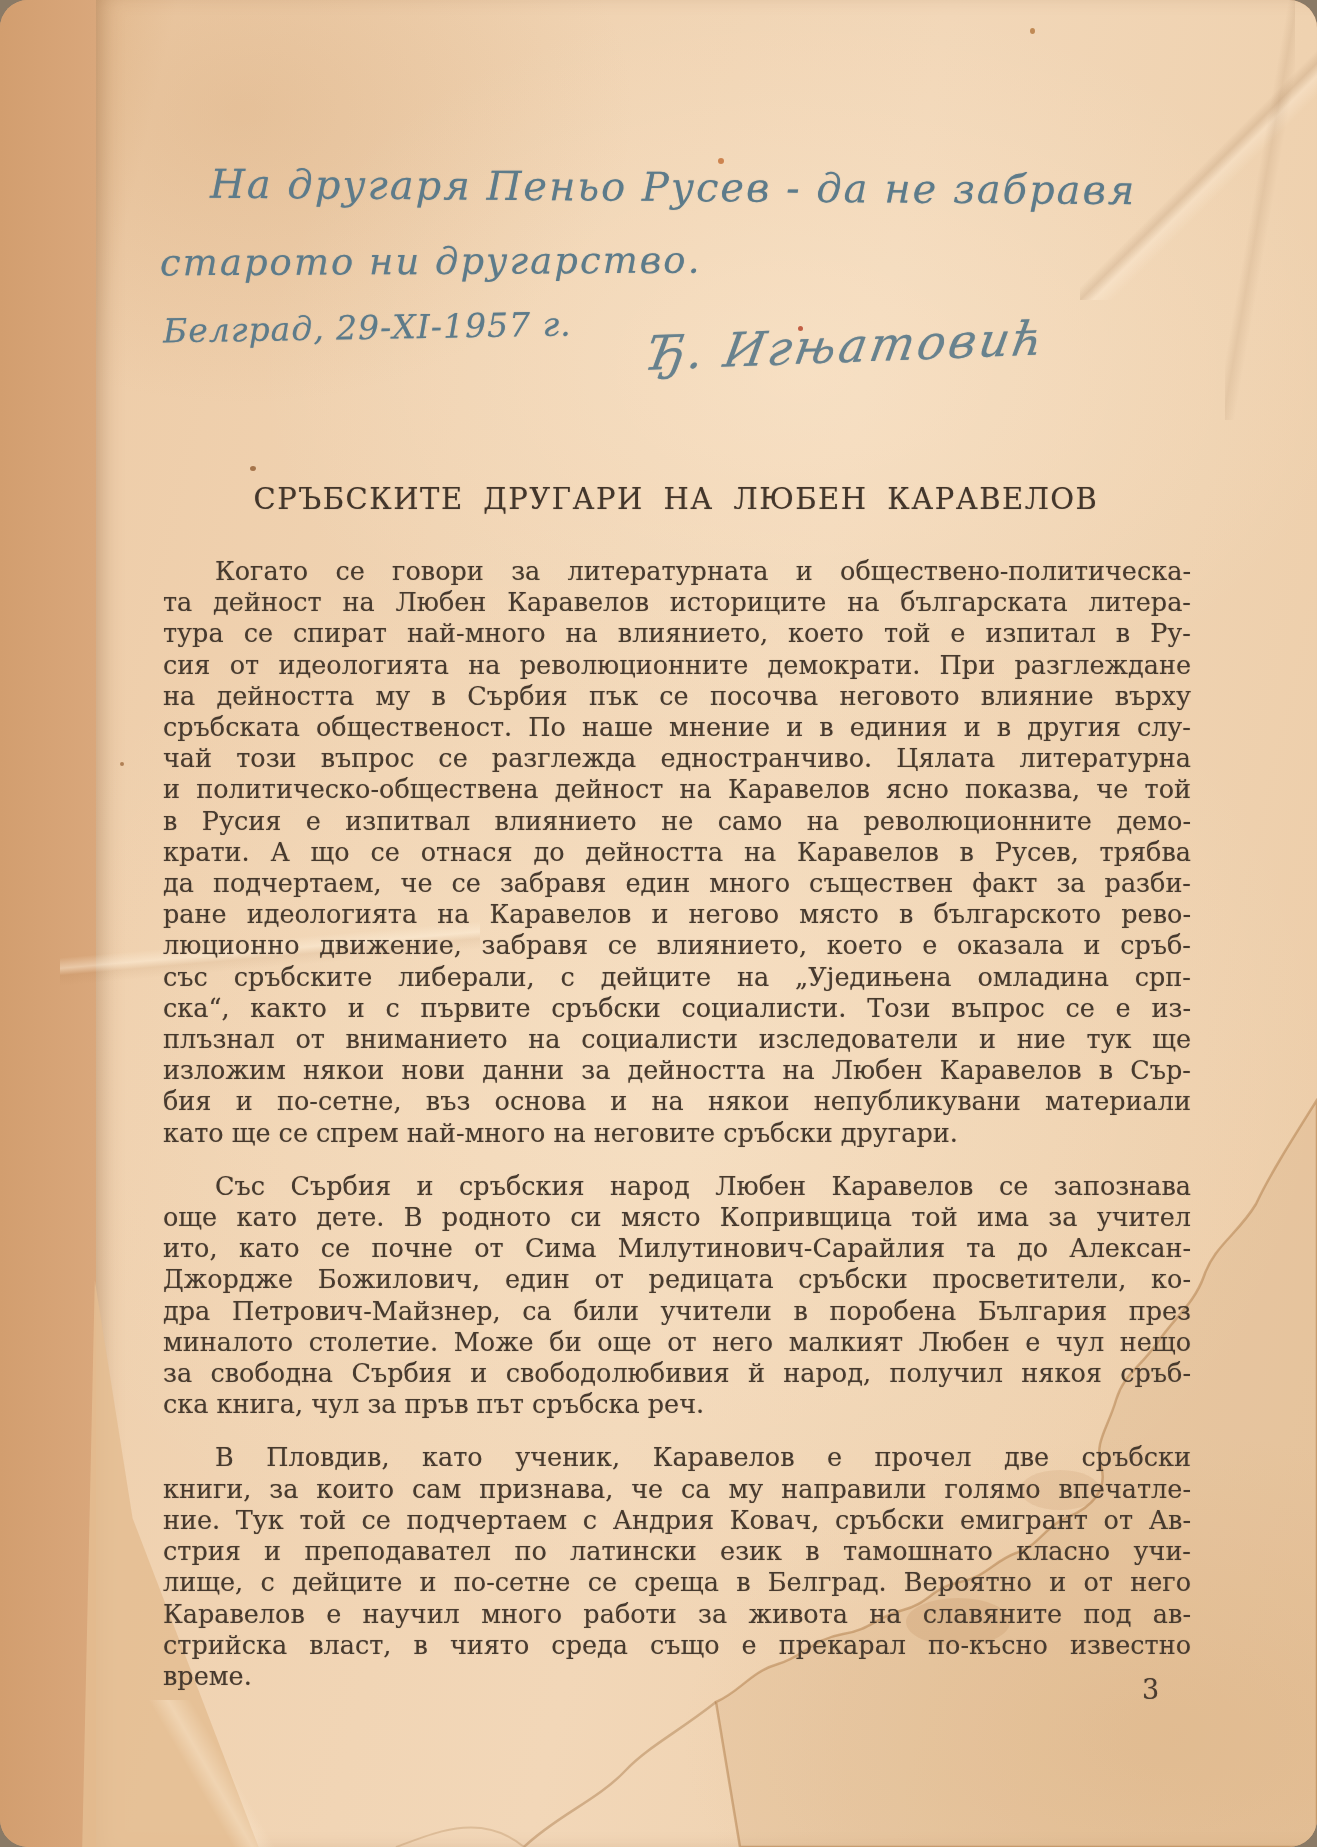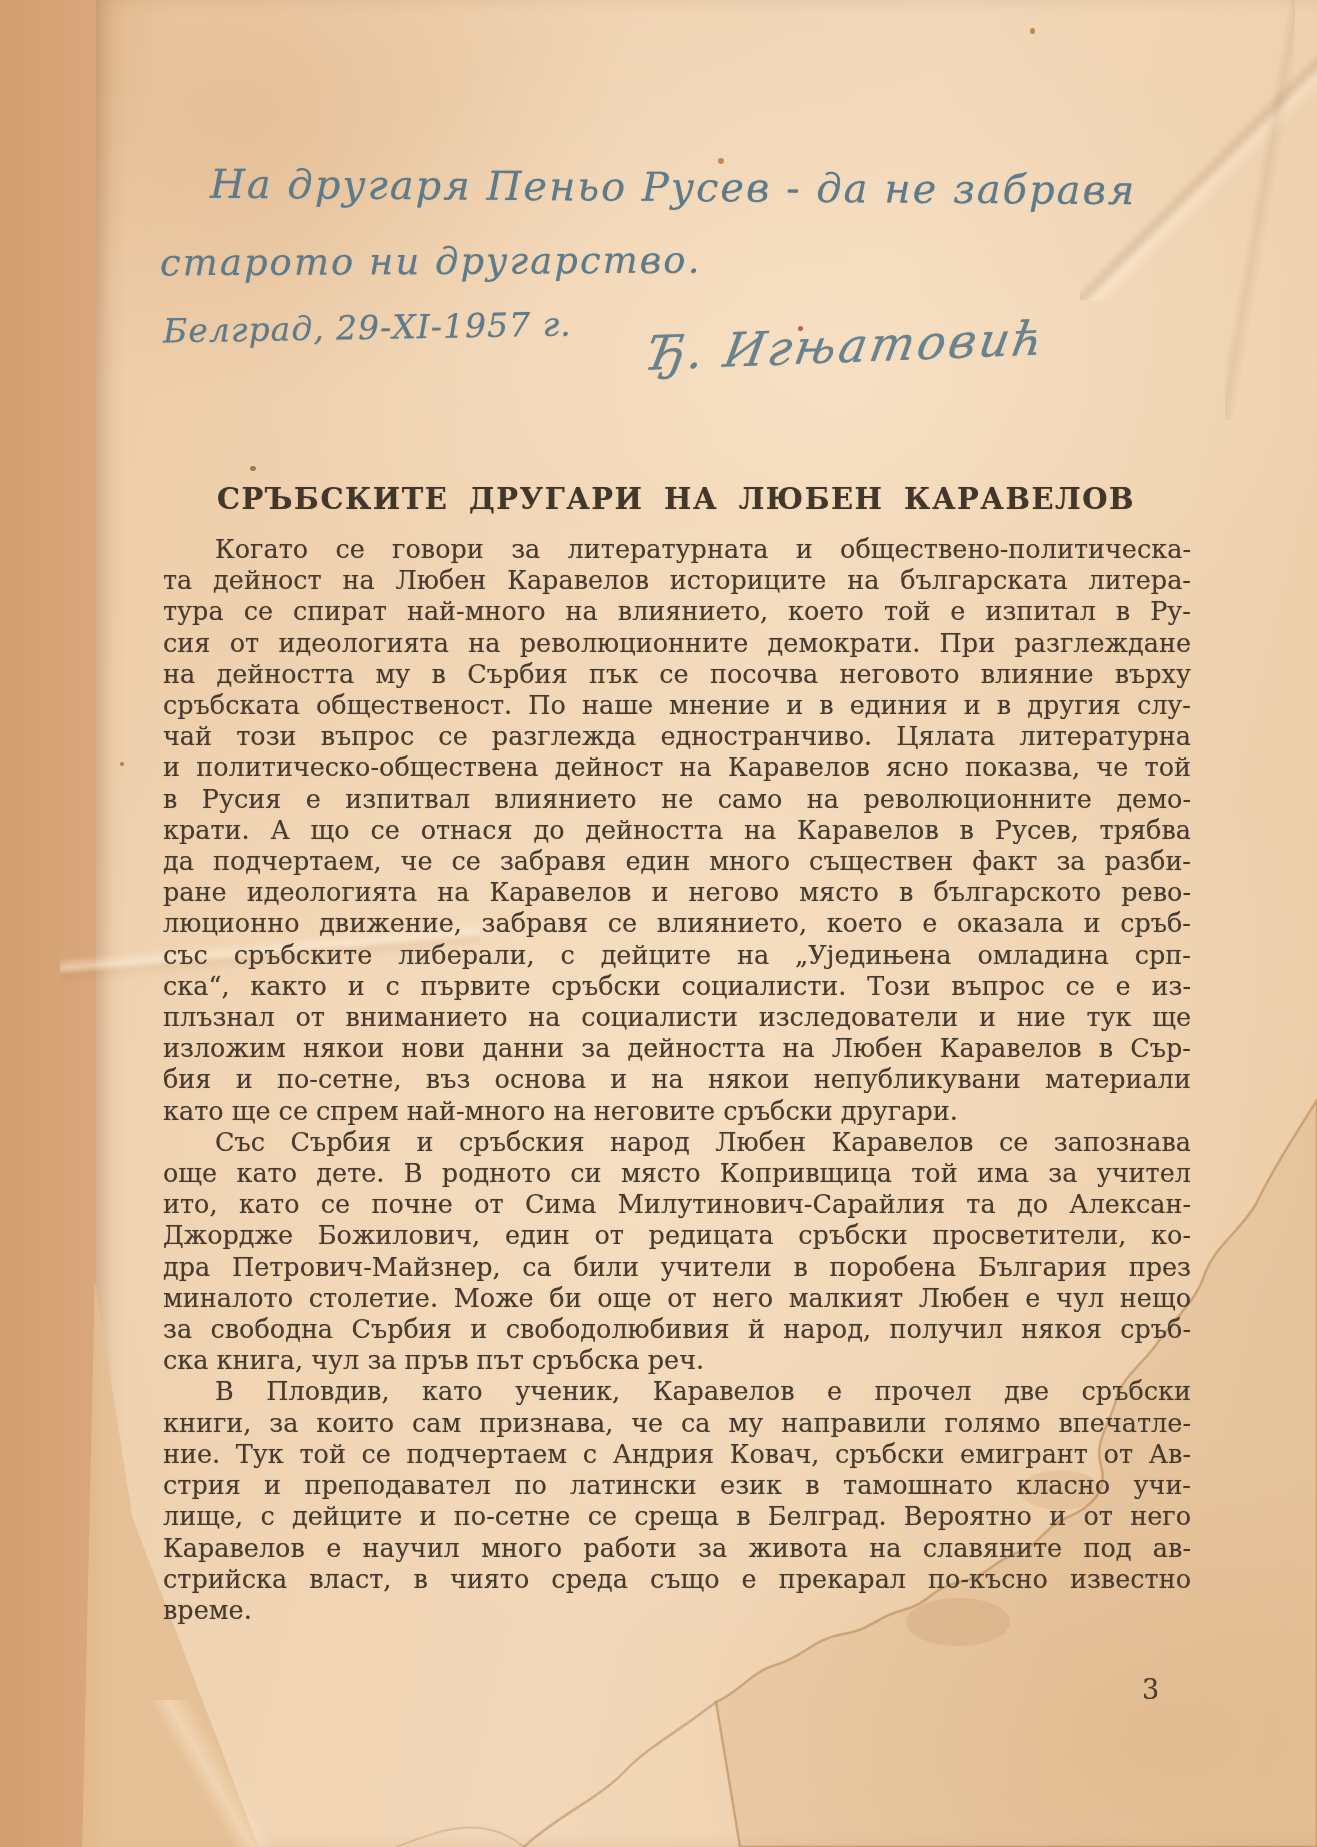--- a/index.html
+++ b/index.html
@@ -1,19 +1,20 @@
 <!DOCTYPE html>
 <html><head>
 <meta charset="utf-8">
 <style>
   html,body{margin:0;padding:0;background:#8a7a66;}
   #scan{
     position:relative;width:1317px;height:1847px;overflow:hidden;
     background:#d7a477;
     font-family:"DejaVu Serif", serif;
+    border-radius:28px;
   }
   
   #backing{
     position:absolute;left:0;top:0;width:170px;height:100%;
     background:linear-gradient(90deg,#d29e6f 0%,#d9a77b 55%,#dcab80 100%);
   }
   
   #sheet{
     position:absolute;left:96px;top:0;right:0;bottom:0;
     background:
@@ -59,31 +60,31 @@
   #hand-line1{left:210px;top:164px;font-size:40px;letter-spacing:2px;transform:rotate(.4deg);}
   #hand-line2{left:160px;top:240px;font-size:37px;letter-spacing:2px;transform:rotate(-.3deg);}
   #hand-dateline{left:163px;top:308px;font-size:33px;letter-spacing:1px;transform:rotate(-1deg);}
   #signature{
     left:648px;top:318px;font-size:47px;letter-spacing:3px;
     transform:rotate(-2.2deg) skewX(-12deg);opacity:.92;
   }
   
   #article-title{
     position:absolute;left:160px;top:482px;width:1032px;
-    text-align:center;font-weight:bold;font-size:29px;color:#43362b;
+    text-align:center;font-weight:normal;font-size:29px;color:#43362b;
     letter-spacing:1.5px;word-spacing:9px;
     text-shadow:0 0 1px rgba(67,54,43,.45);
   }
   #article-body{
     position:absolute;left:163px;top:534px;width:1028px;
     font-size:25.5px;line-height:31.2px;color:#473a2e;
     text-shadow:0 0 1px rgba(71,58,46,.40);
   }
   .tline{text-align:justify;text-align-last:justify;}
-  .tline.first{text-indent:52px;}
+  .tline.first{text-indent:52px;margin-top:22px;}
   .tline.plast{text-align-last:left;}
   #page-number{
     position:absolute;left:1142px;top:1674px;font-size:27px;color:#4a3c30;
     text-shadow:0 0 1px rgba(74,60,48,.4);
   }
 </style>
 </head>
 <body>
 
 <div id="scan">

